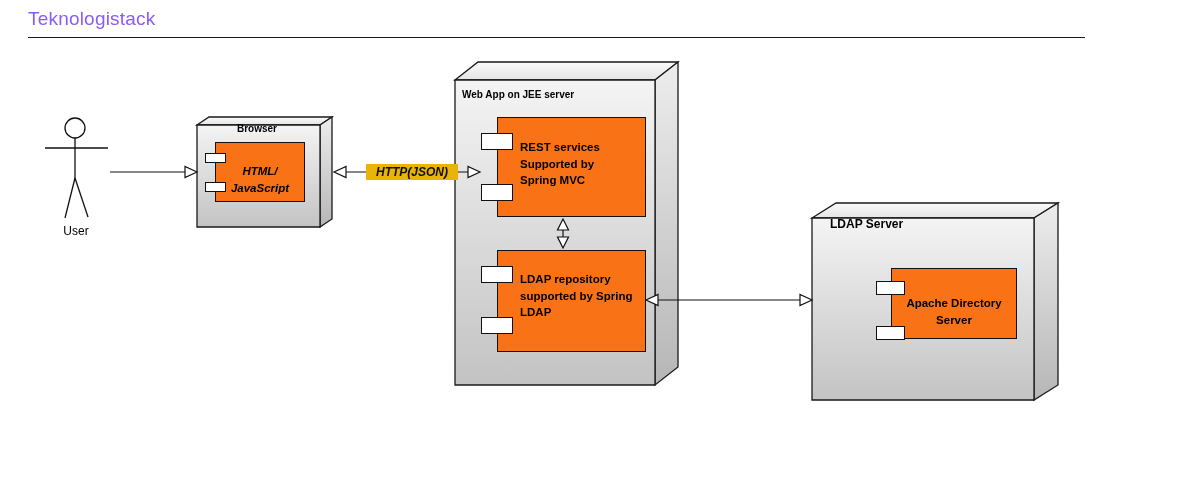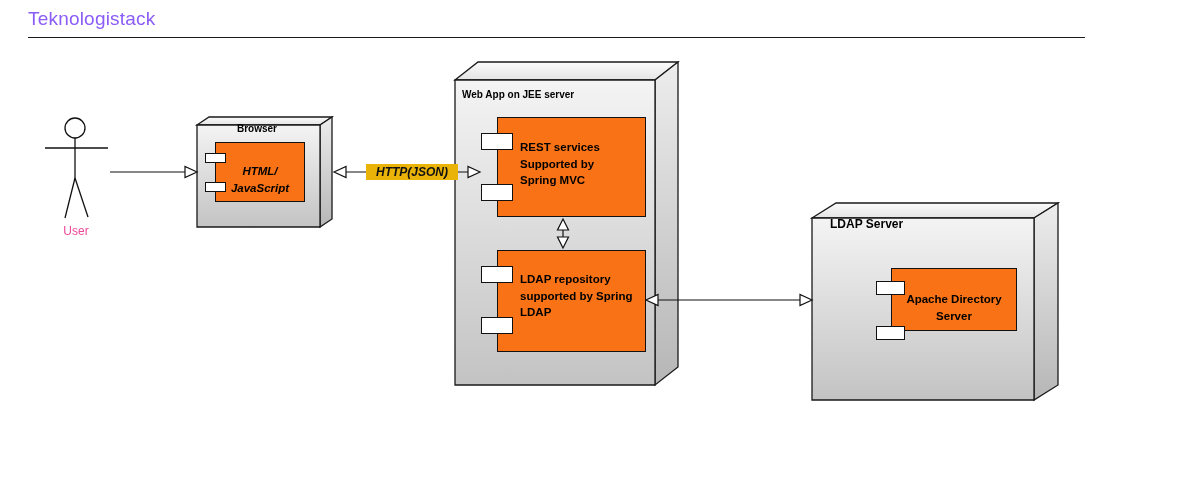--- a/index.html
+++ b/index.html
@@ -29,27 +29,27 @@
   }
   .comp-text{
     font-size:11.5px;font-weight:bold;line-height:1.45;color:#000;
     white-space:pre-line;
   }
   .comp-text.italic{font-style:italic;}
   .comp-text.center{text-align:center;margin-top:16px;}
   #comp-html{left:215px;top:142px;width:90px;height:60px;display:flex;align-items:center;justify-content:center;}
   #comp-rest{left:497px;top:117px;width:149px;height:100px;padding:21px 4px 0 22px;}
   #comp-ldaprepo{left:497px;top:250px;width:149px;height:102px;padding:20px 8px 0 22px;}
-  #comp-apache{left:891px;top:268px;width:126px;height:63px;display:flex;align-items:center;justify-content:center;}
+  #comp-apache{left:891px;top:268px;width:126px;height:71px;display:flex;align-items:center;justify-content:center;}
   #http-label{
     left:366px;top:164px;width:92px;text-align:center;background:#eab308;
     font-size:12px;font-weight:bold;font-style:italic;padding:1px 0;
   }
   #user-label{
-    left:54px;top:224px;width:44px;text-align:center;font-size:12px;color:#ec4899;
+    left:54px;top:224px;width:44px;text-align:center;font-size:12px;color:#000000;
   }
 </style>
 </head>
 <body>
 
 <div class="abs" id="page-title">Teknologistack</div>
 <div class="abs" id="title-rule"></div>
 
 <svg id="diagram-svg" class="abs" width="1184" height="503" viewBox="0 0 1184 503">
   <defs>

